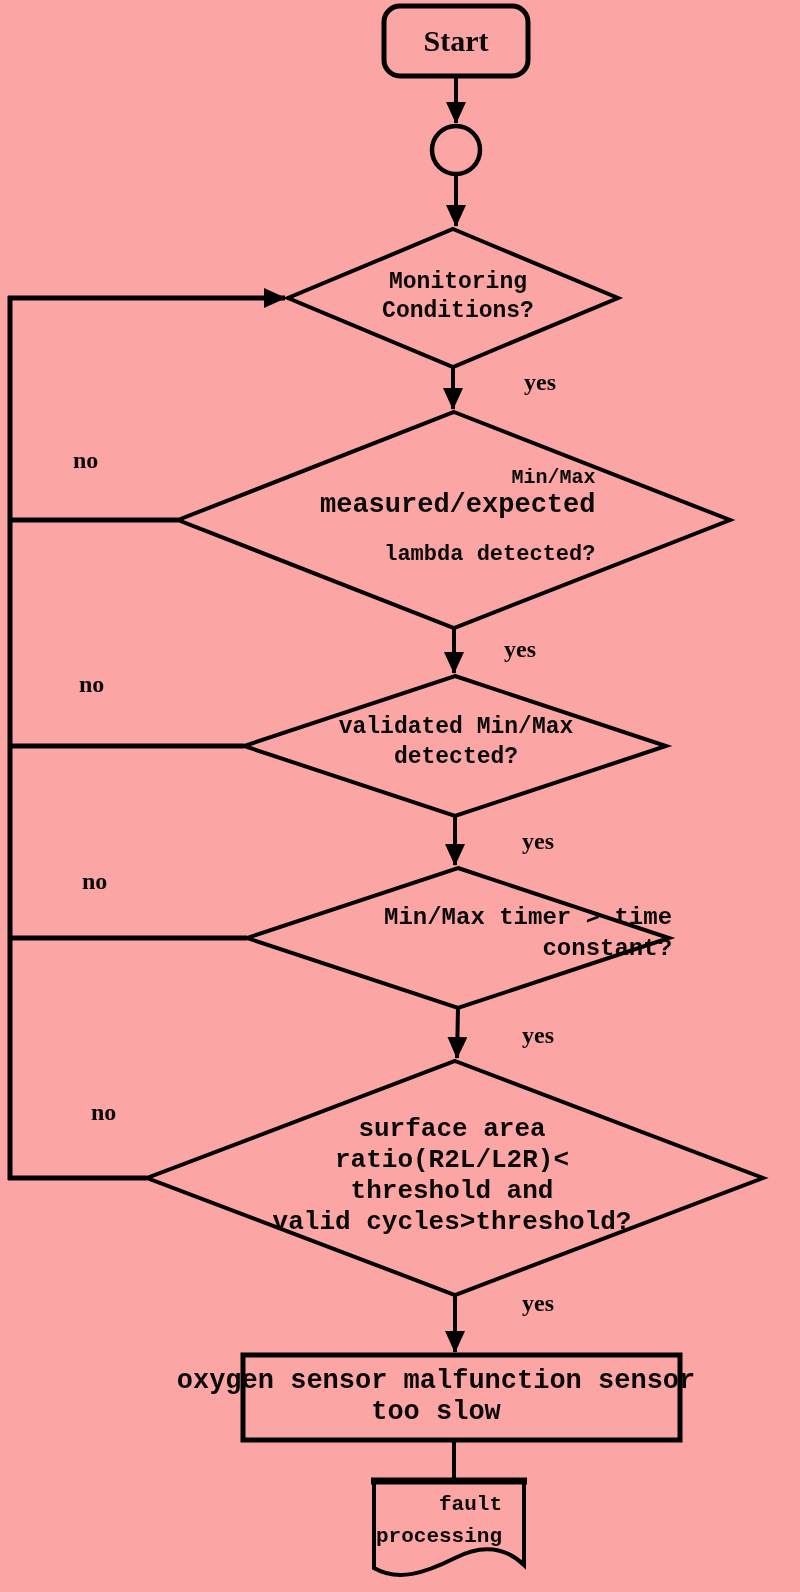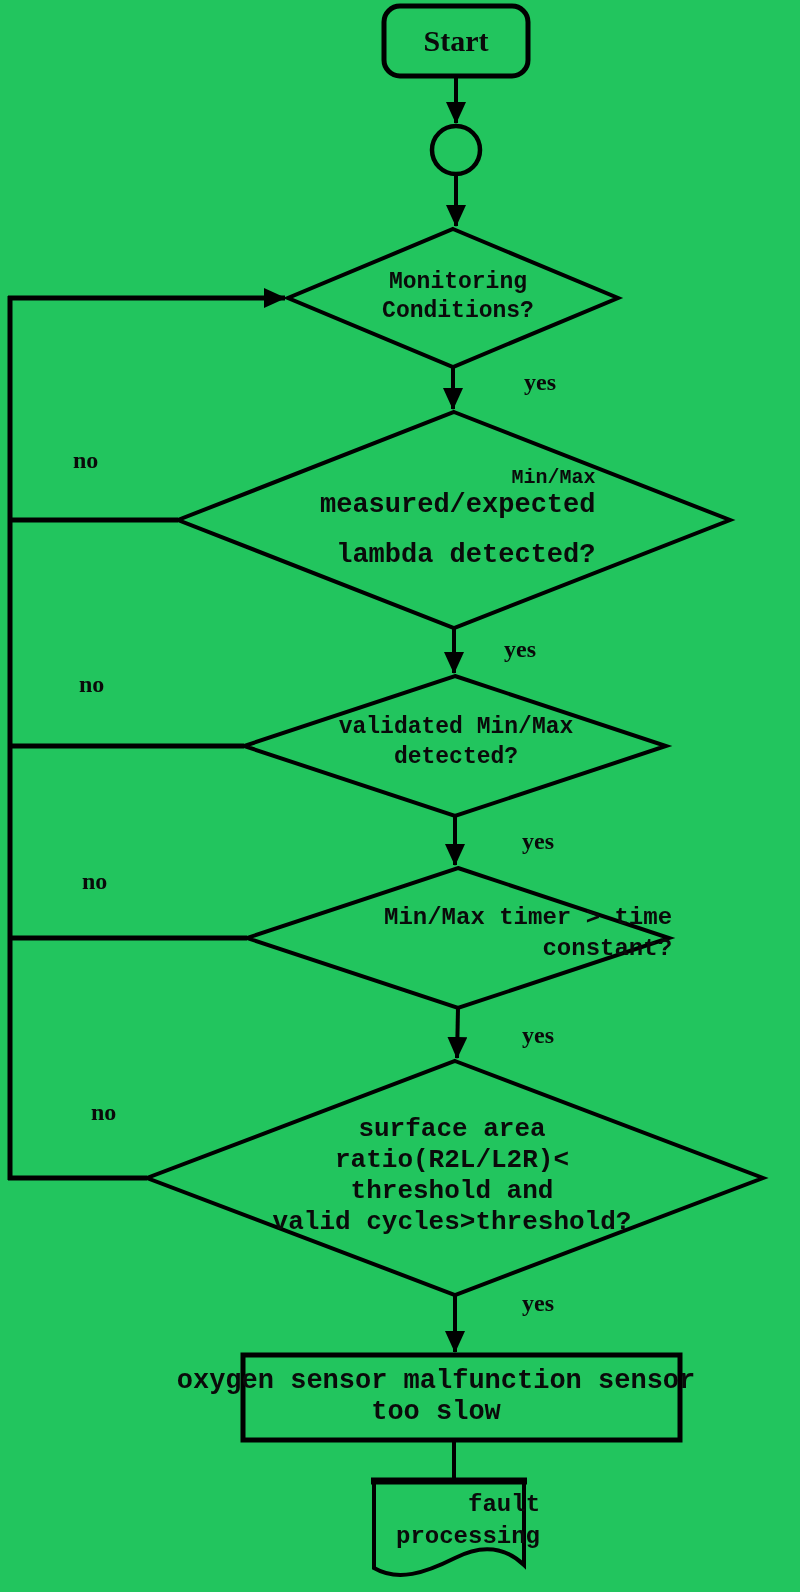--- a/index.html
+++ b/index.html
@@ -1,17 +1,17 @@
 <!DOCTYPE html>
 <html><head>
 <meta charset="utf-8">
 <style>
   html,body{margin:0;padding:0;background:#ffffff;}
   .canvas{
-    position:relative;width:800px;height:1592px;background:#22c55e;
+    position:relative;width:800px;height:1592px;background:#fca5a5;
     font-family:"Liberation Serif",serif;color:#0a0a0a;overflow:hidden;
   }
   .canvas svg{position:absolute;left:0;top:0;}
   .lbl{position:absolute;font-weight:bold;white-space:nowrap;}
   .ctr{transform:translate(-50%,-50%);text-align:center;}
   .vctr{transform:translateY(-50%);text-align:right;}
   .edge{font-size:24px;}
   .line{display:block;font-family:Liberation Mono, monospace;}
 </style>
 </head>
@@ -64,21 +64,21 @@
   <div class="lbl ctr" style="left:456px;top:41px;font-size:30px;">Start</div>
 
   <div class="lbl ctr" style="left:458px;top:297px;font-size:23px;line-height:29px;">
     <span class="line">Monitoring</span>
     <span class="line">Conditions?</span>
   </div>
 
   <div class="lbl vctr" style="left:320px;top:517px;">
     <span class="line" style="font-size:20px;line-height:26px;">Min/Max</span>
     <span class="line" style="font-size:27px;line-height:28px;">measured/expected</span>
-    <span class="line" style="font-size:27px;line-height:28px;margin-top:22px;">lambda detected?</span>
+    <span class="line" style="font-size:22px;line-height:28px;margin-top:22px;">lambda detected?</span>
   </div>
 
   <div class="lbl ctr" style="left:456px;top:742px;font-size:23px;line-height:30px;">
     <span class="line">validated Min/Max</span>
     <span class="line">detected?</span>
   </div>
 
   <div class="lbl vctr" style="left:360px;top:933px;font-size:24px;line-height:31px;margin-left:24px;">
     <span class="line">Min/Max timer &gt; time</span>
     <span class="line">constant?</span>
@@ -89,21 +89,21 @@
     <span class="line">ratio(R2L/L2R)&lt;</span>
     <span class="line">threshold and</span>
     <span class="line">valid cycles&gt;threshold?</span>
   </div>
 
   <div class="lbl ctr" style="left:436px;top:1397px;font-size:27px;line-height:31px;">
     <span class="line">oxygen sensor malfunction sensor</span>
     <span class="line">too slow</span>
   </div>
 
-  <div class="lbl vctr" style="left:396px;top:1521px;font-size:24px;line-height:32px;">
+  <div class="lbl vctr" style="left:376px;top:1521px;font-size:21px;line-height:32px;">
     <span class="line">fault</span>
     <span class="line">processing</span>
   </div>
 
   <div class="lbl edge" style="left:524px;top:369px;">yes</div>
   <div class="lbl edge" style="left:504px;top:636px;">yes</div>
   <div class="lbl edge" style="left:522px;top:828px;">yes</div>
   <div class="lbl edge" style="left:522px;top:1022px;">yes</div>
   <div class="lbl edge" style="left:522px;top:1290px;">yes</div>
 

